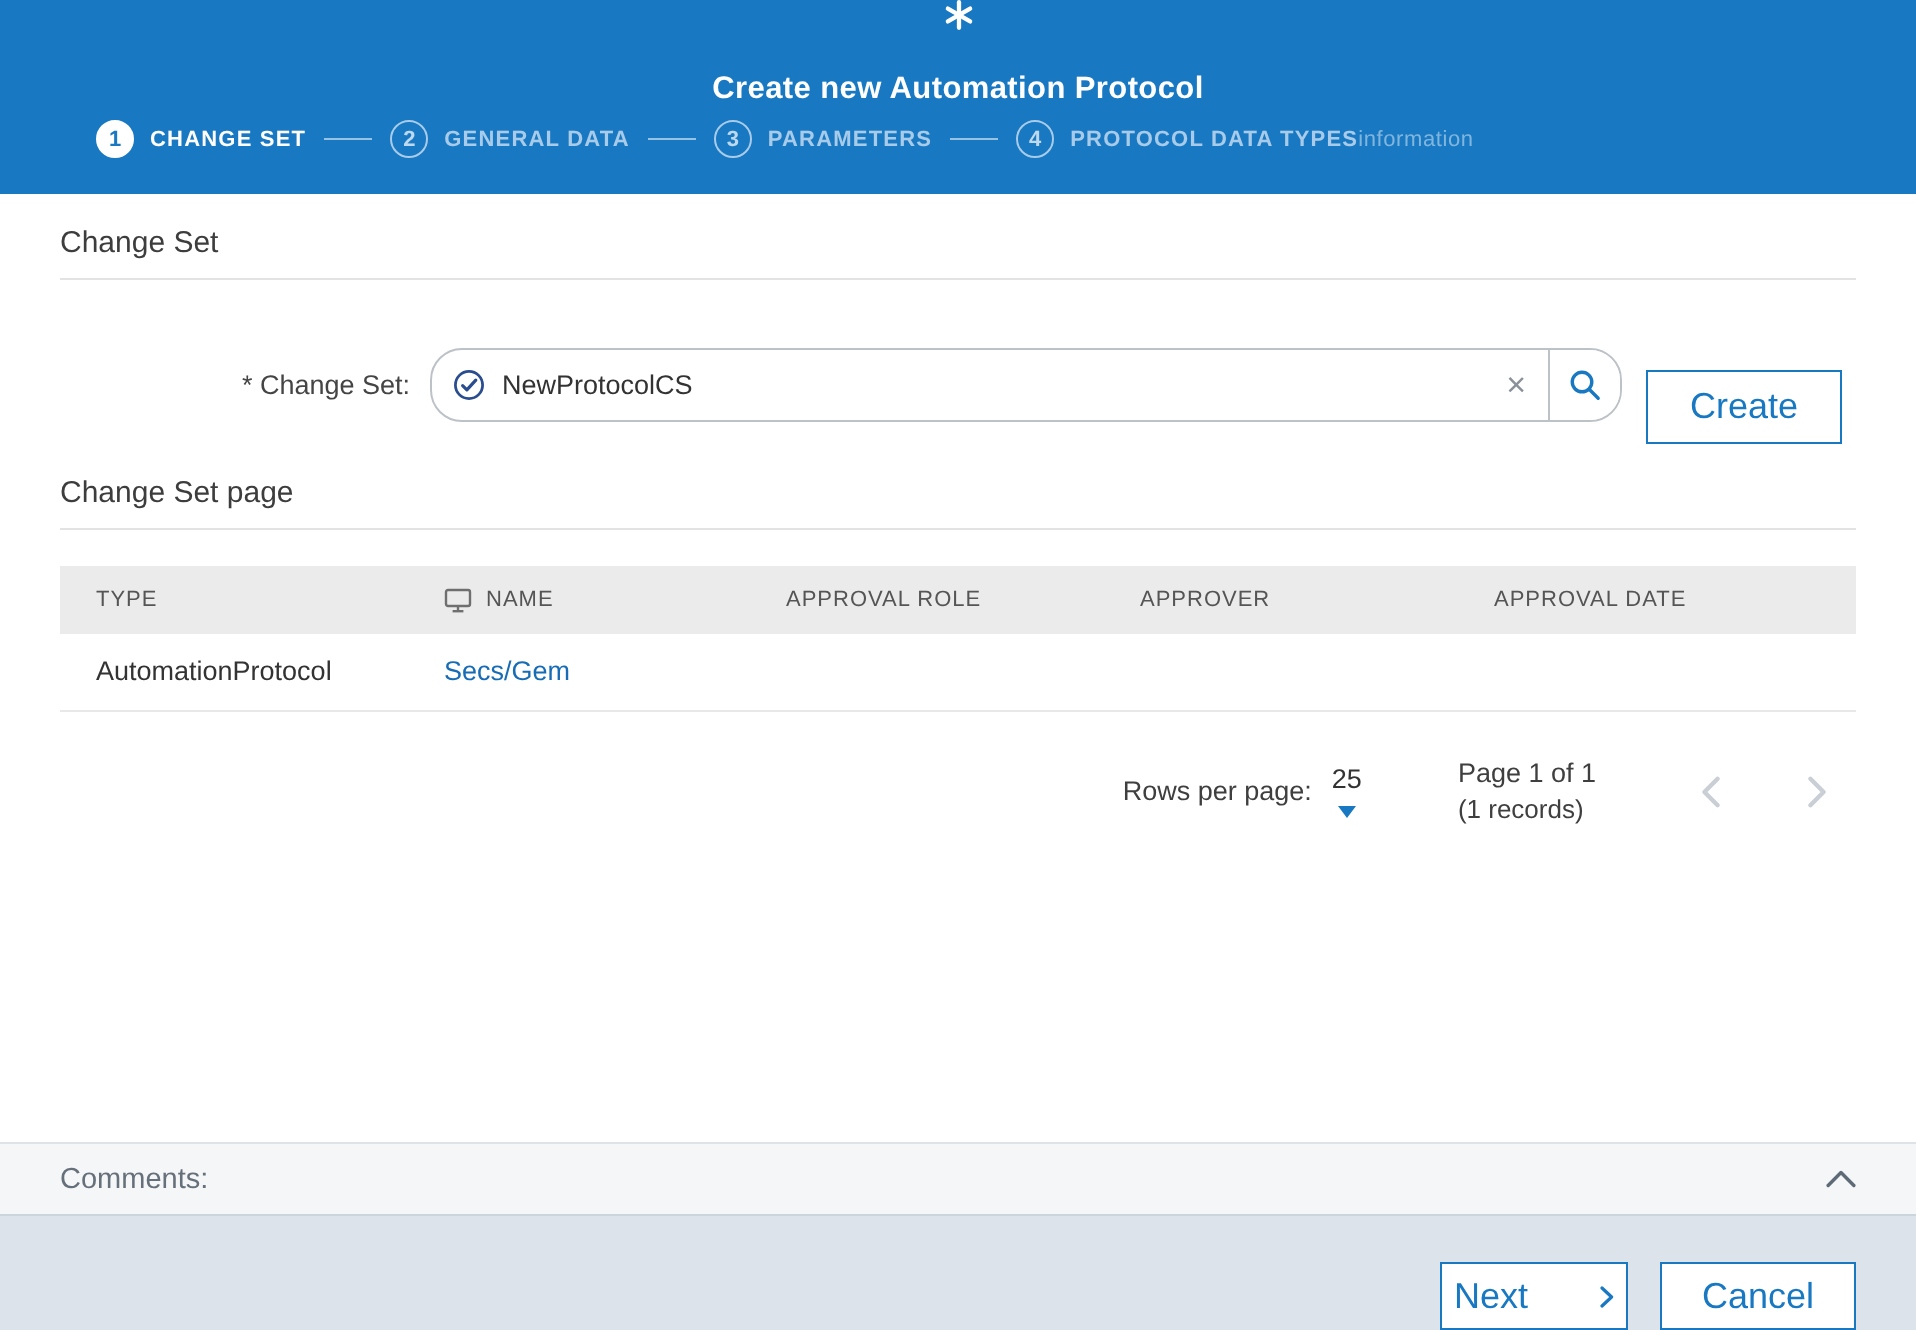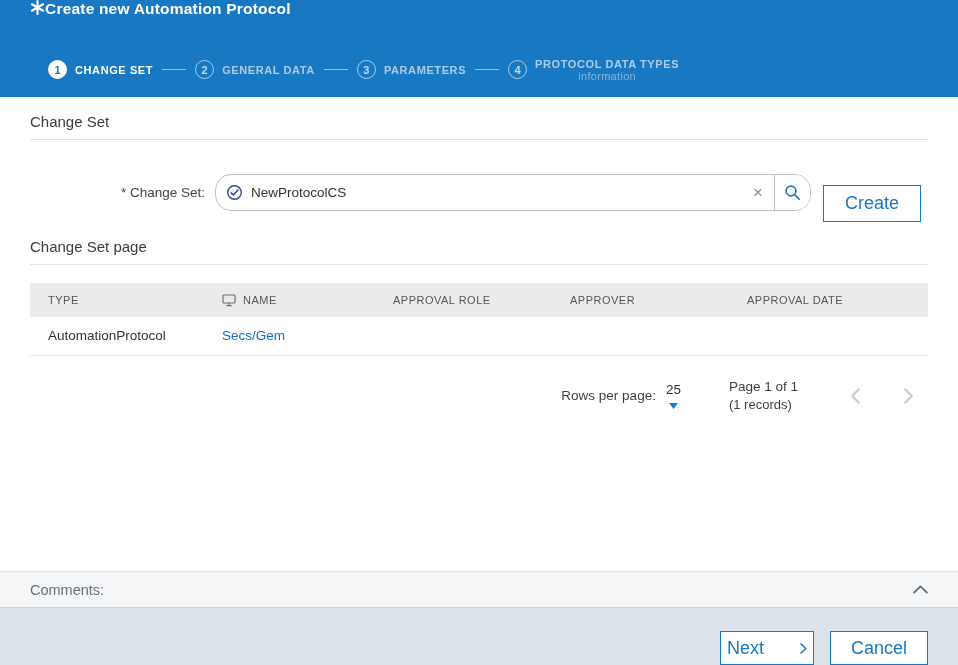--- a/index.html
+++ b/index.html
@@ -6,34 +6,34 @@
   html,body { background:#ffffff; }
   .page {
     width:958px; height:665px;
     font-family:"Liberation Sans", sans-serif;
     display:flex; flex-direction:column;
     background:#ffffff; overflow:hidden;
     position:relative;
   }
   
   .topbar { background:#1878c2; color:#fff; flex:0 0 97px; }
-  .title-row { height:48px; display:flex; align-items:flex-start; padding:0 30px; gap:0; }
+  .title-row { height:48px; display:flex; align-items:center; padding:0 30px; gap:21px;flex-direction:column; }
   .title-row h1 { font-size:15.5px; font-weight:600; letter-spacing:.2px; }
   .stepper { height:49px; display:flex; align-items:center; padding:0 30px 6px 48px; }
   .step { display:flex; align-items:center; gap:8px; cursor:pointer; }
   .step-circle {
     width:19px; height:19px; border-radius:50%;
     display:flex; align-items:center; justify-content:center;
     font-size:11px; font-weight:700;
     border:1px solid rgba(255,255,255,.62); color:rgba(255,255,255,.72);
   }
   .step.active .step-circle { background:#fff; border-color:#fff; color:#1878c2; }
   .step-label { font-size:11px; font-weight:700; letter-spacing:.6px; color:rgba(255,255,255,.62); }
   .step.active .step-label { color:#ffffff; }
-  .step-label-block { display:flex; flex-direction:column; line-height:12px;align-items:center; }
+  .step-label-block { display:flex; flex-direction:row; line-height:12px;align-items:center; }
   .step-sublabel { font-size:11px; font-weight:400; color:rgba(255,255,255,.45); letter-spacing:.3px; }
   .connector { width:24px; border-top:1px solid rgba(255,255,255,.55); margin:0 9px; }
   
   .main { flex:1 1 auto; padding:16px 30px 0 30px; background:#fff; overflow:hidden; }
   .section-heading {
     font-size:15px; font-weight:400; color:#3d3d3d;
     padding-bottom:9px; border-bottom:1px solid #e3e3e3;
   }
   .form-area { margin:22px 0 4px 0; }
   .form-row { display:flex; align-items:center; margin-bottom:10px; }

